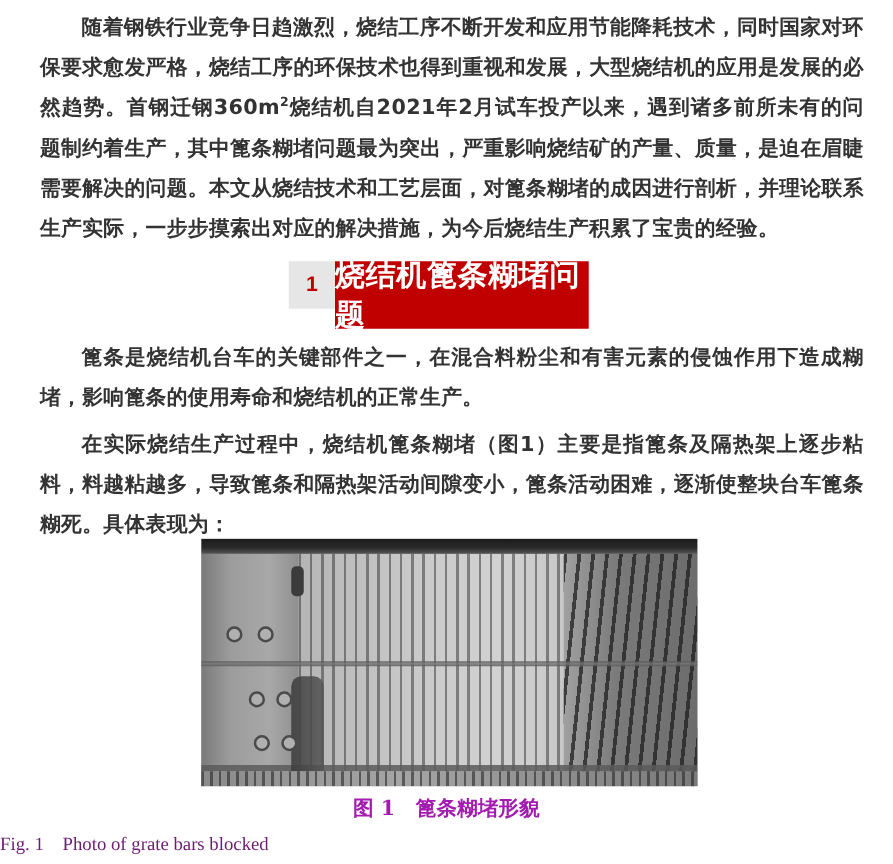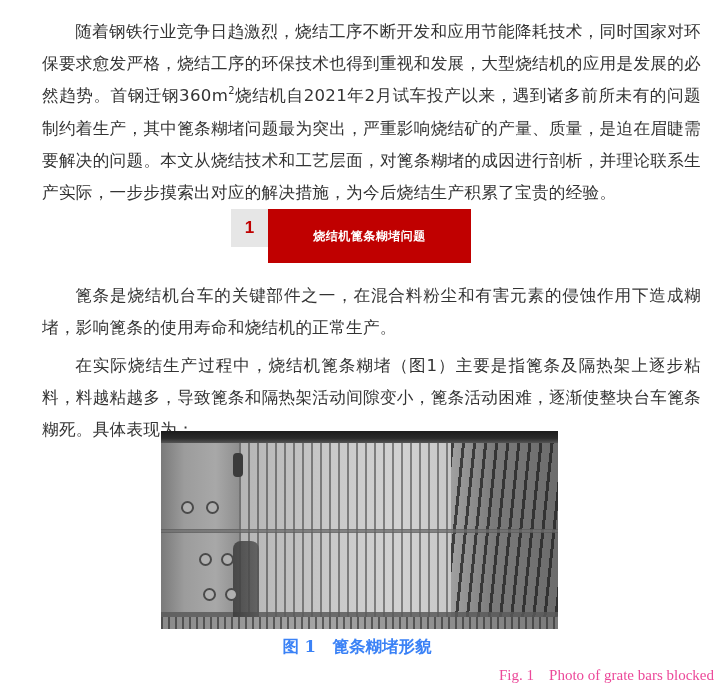--- a/index.html
+++ b/index.html
@@ -12,26 +12,27 @@
     height: 691px;
     position: relative;
     overflow: hidden;
     font-family: "DejaVu Sans", "Liberation Sans", sans-serif;
     color: #333333;
   }
   .para {
     position: absolute;
     left: 32px;
     width: 659px;
-    margin: 10px;
+    margin: 0;
     font-size: 16.6px;
     line-height: 32.2px;
     text-align: justify;
     text-indent: 2em;
     letter-spacing: 0.3px;
+    font-weight: bold;
   }
   .para sup {
     font-size: 10px;
     line-height: 0;
     vertical-align: super;
   }
   #p1 { top: 6px; }
   #p2 { top: 270px; }
   #p3 { top: 340px; }
 
@@ -53,21 +54,21 @@
     display: flex;
     align-items: center;
     justify-content: center;
   }
   .heading-title {
     width: 203px;
     height: 54px;
     background: #c00000;
     color: #ffffff;
     font-weight: bold;
-    font-size: 12px;
+    font-size: 24px;
     display: flex;
     align-items: center;
     justify-content: center;
     letter-spacing: 0.5px;
   }
 
   .photo {
     position: absolute;
     left: 161px;
     top: 431px;
@@ -133,32 +134,32 @@
 
   .caption-cn {
     position: absolute;
     top: 636px;
     left: 0;
     width: 714px;
     text-align: center;
     font-family: "DejaVu Serif", "Liberation Serif", serif;
     font-weight: bold;
     font-size: 16.5px;
-    color: #3b82f6;
+    color: #a21caf;
     white-space: pre;
   }
   .caption-en {
     position: absolute;
     top: 666px;
     left: 0;
     width: 714px;
-    text-align: right;
+    text-align: left;
     font-family: "Liberation Serif", "DejaVu Serif", serif;
     font-size: 15px;
-    color: #ec4899;
+    color: #701a75;
     white-space: pre;
   }
 </style>
 </head>
 <body>
 
 <p id="p1" class="para"><span>随着钢铁行业竞争日趋激烈，烧结工序不断开发和应用节能降耗技术，同时国家对环保要求愈发严格，烧结工序的环保技术也得到重视和发展，大型烧结机的应用是发展的必然趋势。首钢迁钢360m</span><sup>2</sup><span>烧结机自2021年2月试车投产以来，遇到诸多前所未有的问题制约着生产，其中篦条糊堵问题最为突出，严重影响烧结矿的产量、质量，是迫在眉睫需要解决的问题。本文从烧结技术和工艺层面，对篦条糊堵的成因进行剖析，并理论联系生产实际，一步步摸索出对应的解决措施，为今后烧结生产积累了宝贵的经验。</span></p>
 
 <div class="heading">
   <div class="heading-num">1</div>

